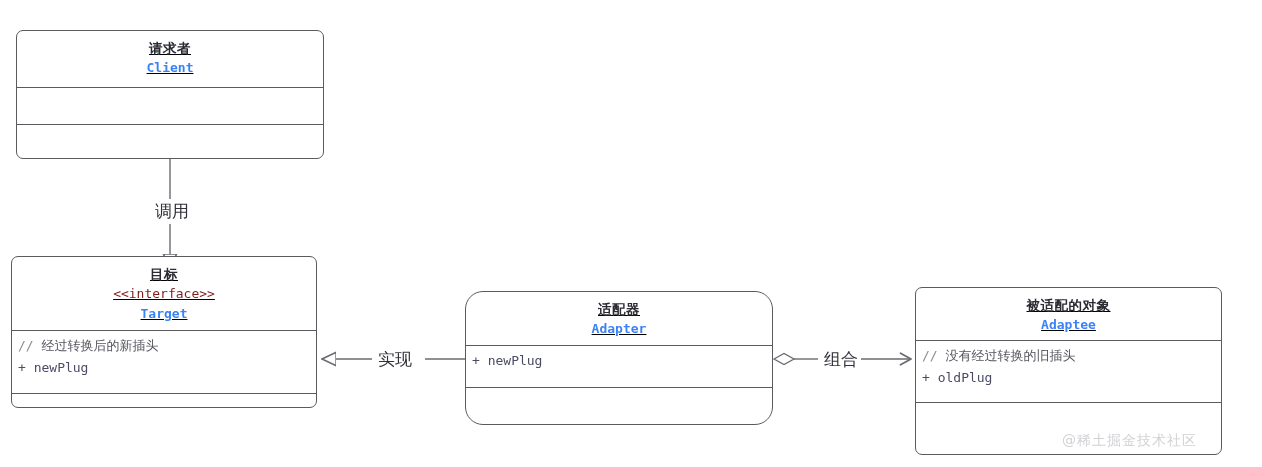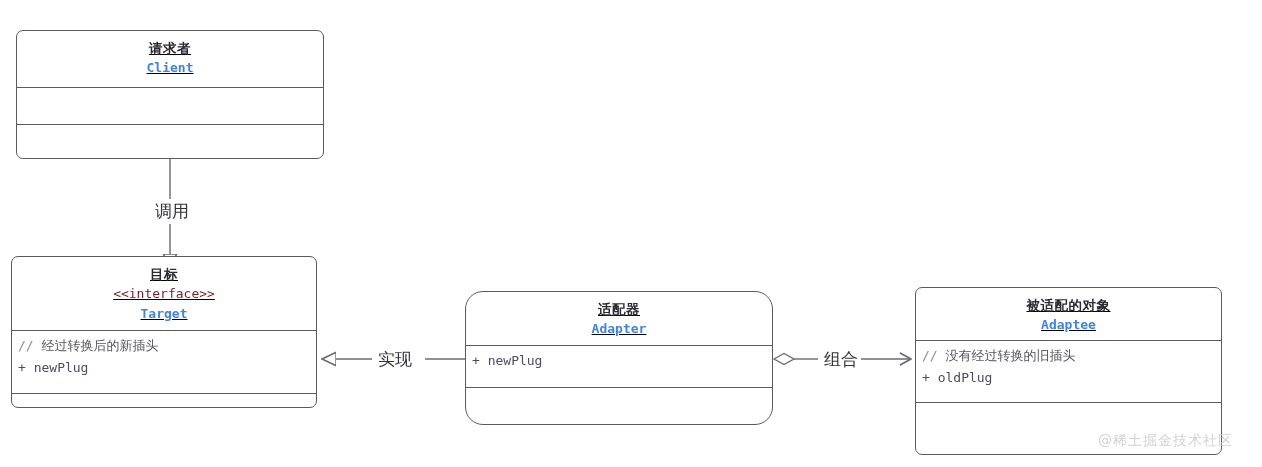--- a/index.html
+++ b/index.html
@@ -204,15 +204,15 @@
         <span class="cmt-cn">没有经过转换的旧插头</span>
       </div>
       <div class="uml-member">
         <span>+</span>
         <span>oldPlug</span>
       </div>
     </div>
     <div class="uml-section uml-empty" style="height:38px;"></div>
   </div>
 
-  <div class="watermark" style="left:1062px; top:432px;margin-left:36px;">@稀土掘金技术社区</div>
+  <div class="watermark" style="left:1062px; top:432px;">@稀土掘金技术社区</div>
 
 </div>
 
 </body></html>

